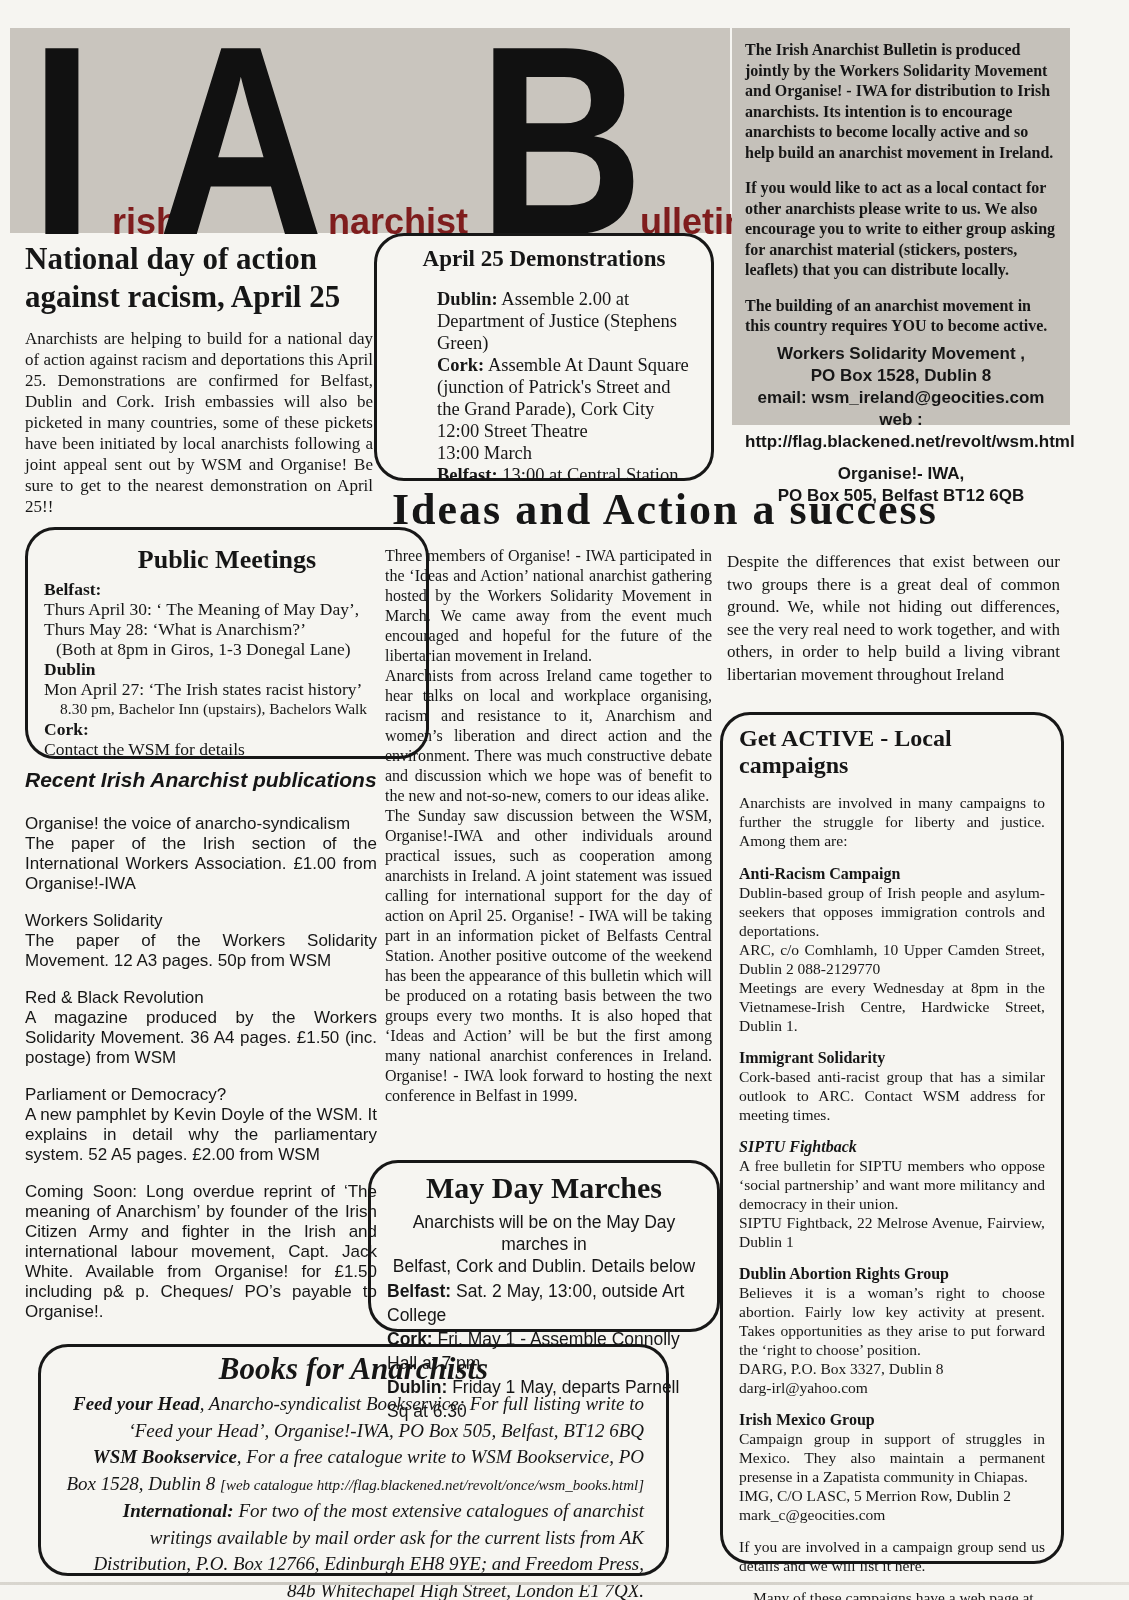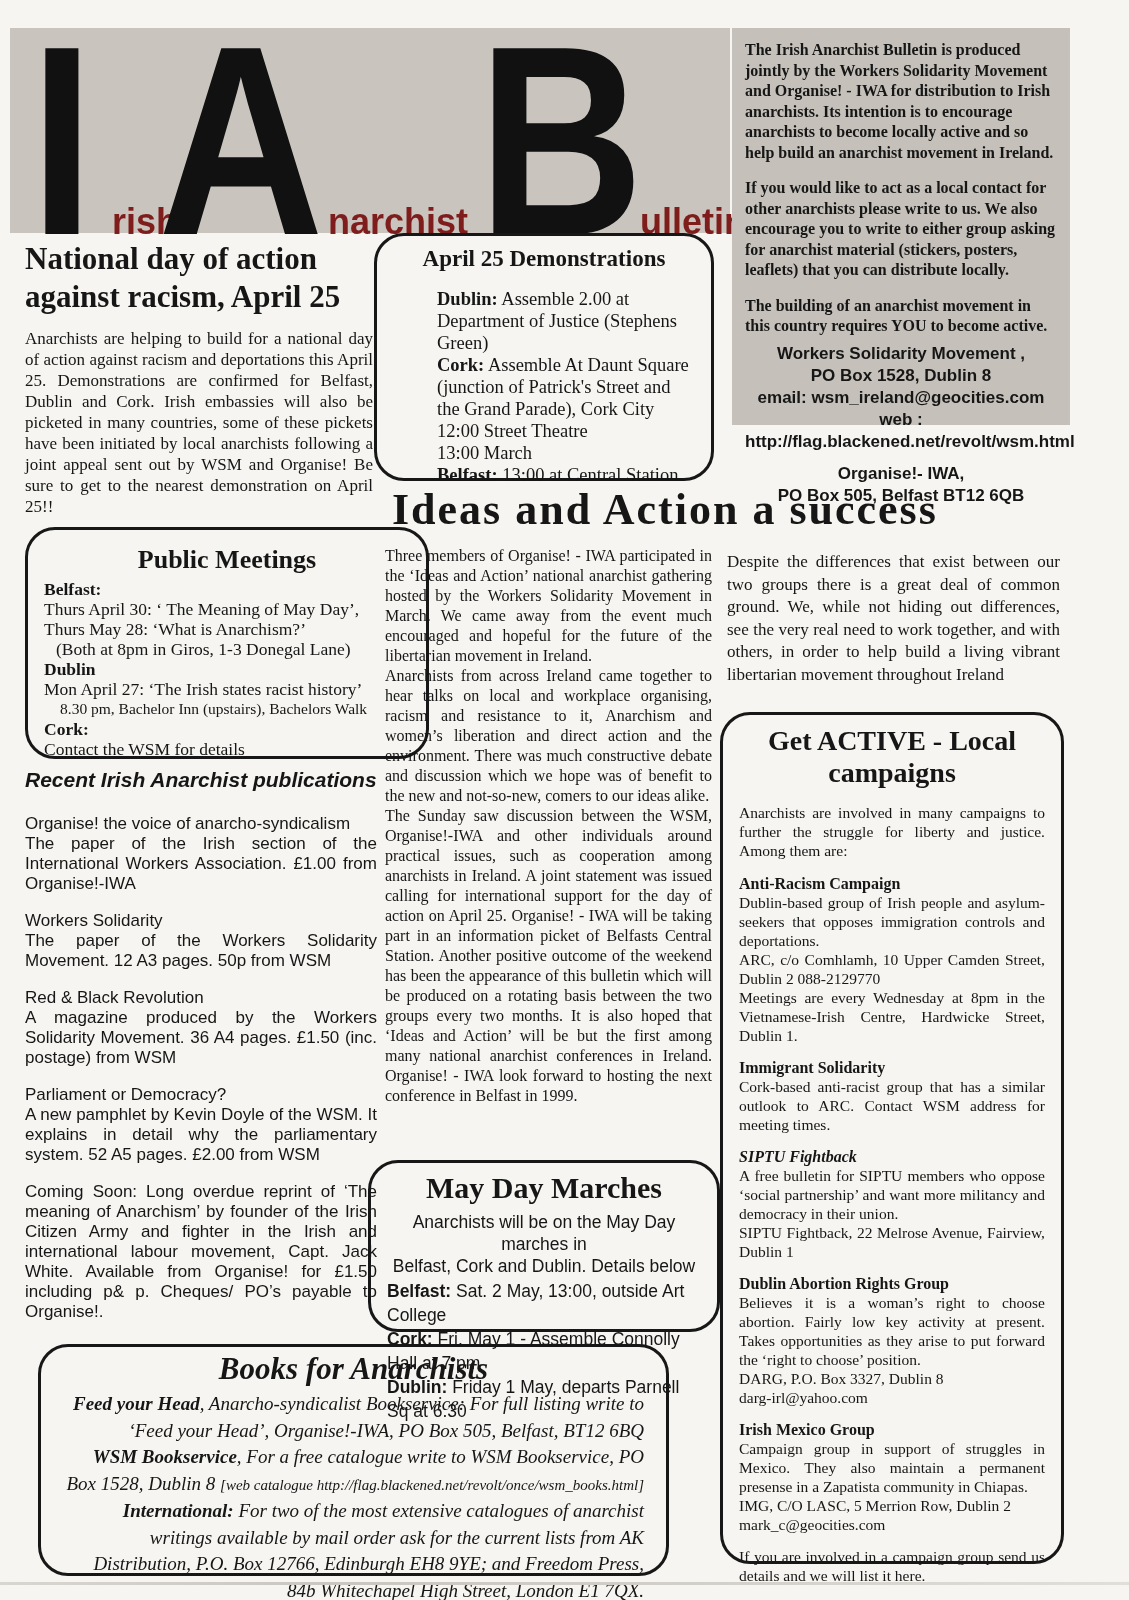--- a/index.html
+++ b/index.html
@@ -44,21 +44,21 @@
   #pubs{left:25px; top:768px; width:352px; font-family:"Liberation Sans", sans-serif;}
   #pubs .heading{font-weight:bold; font-style:italic; font-size:21px; margin-bottom:22px;}
   .pub-entry{font-size:17px; line-height:20px; margin-bottom:17px; text-align:justify;}
   
   #ideas-headline{left:392px; top:484px; width:672px; font-size:44px; font-weight:bold; letter-spacing:2px; white-space:nowrap;}
   #ideas-col1{left:385px; top:546px; width:327px;}
   #ideas-col1 p{font-size:16px; line-height:20px; text-align:justify; margin:0;}
   #ideas-col2{left:727px; top:551px; width:333px; font-size:17px; line-height:22.5px; text-align:justify;}
   
   #ga{left:720px; top:712px; width:344px; height:852px; padding:10px 16px;}
-  #ga .title{font-size:28px; font-weight:bold; text-align:center; margin-bottom:14px;}
+  #ga .title{font-size:24px; font-weight:bold; margin-bottom:14px;}
   #ga .intro{font-size:15.5px; line-height:19px; margin-bottom:14px; text-align:justify;}
   .camp{margin-bottom:13px;}
   .camp .cname{font-weight:bold; font-size:16px; line-height:19px;}
   .camp.italic .cname{font-style:italic;}
   .camp .cbody{font-size:15.5px; line-height:19px; text-align:justify; white-space:pre-line;}
   #ga .outro{font-size:15.5px; line-height:19px; margin-bottom:13px; text-align:justify;}
   #ga .outro.center{padding-left:14px; text-align:left;}
   
   #mayday{left:368px; top:1160px; width:352px; height:172px; padding:8px 16px; font-family:"Liberation Sans", sans-serif;}
   #mayday .title{font-family:"Liberation Serif", serif; font-size:30px; font-weight:bold; text-align:center; margin-bottom:6px;}

